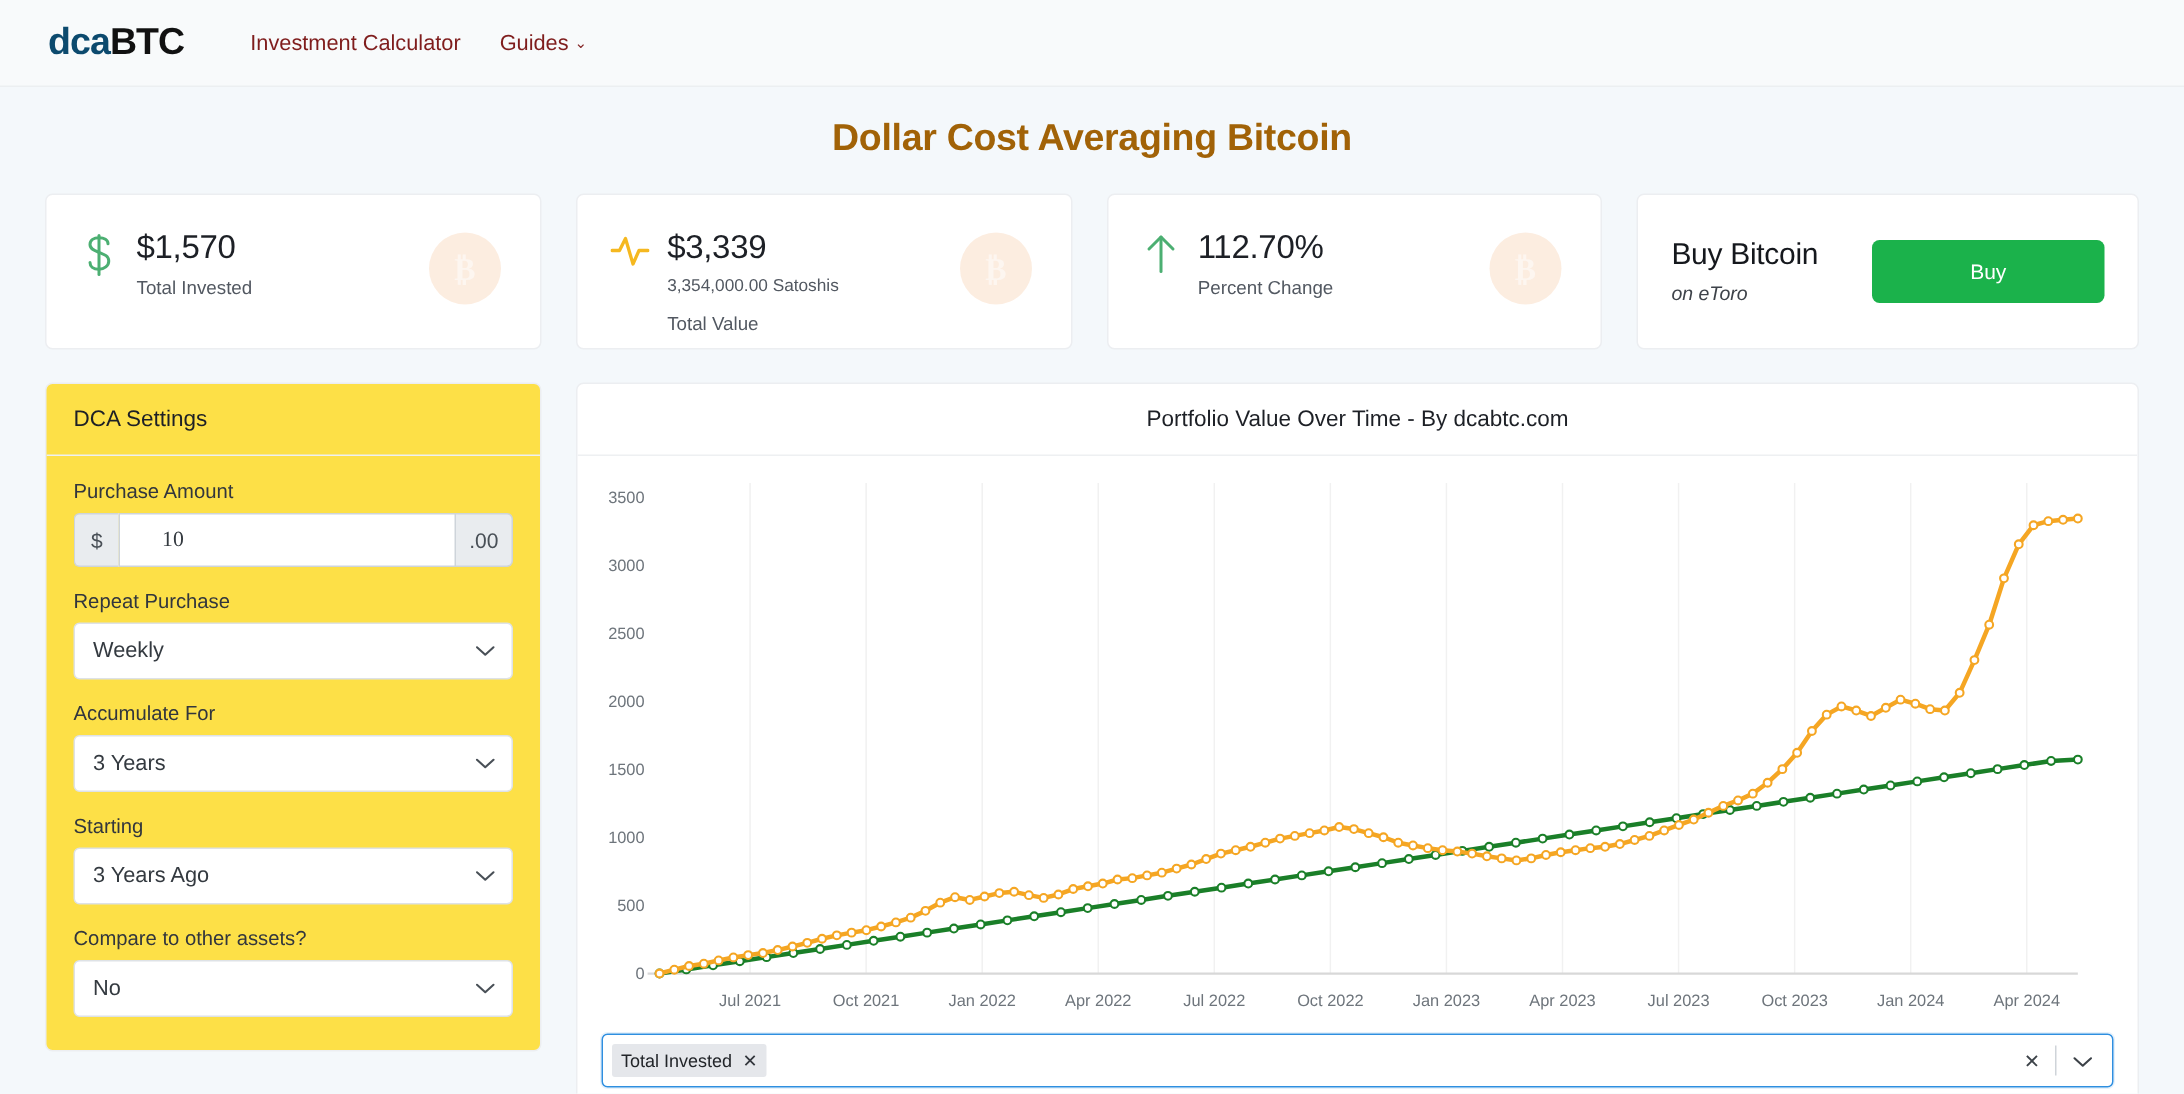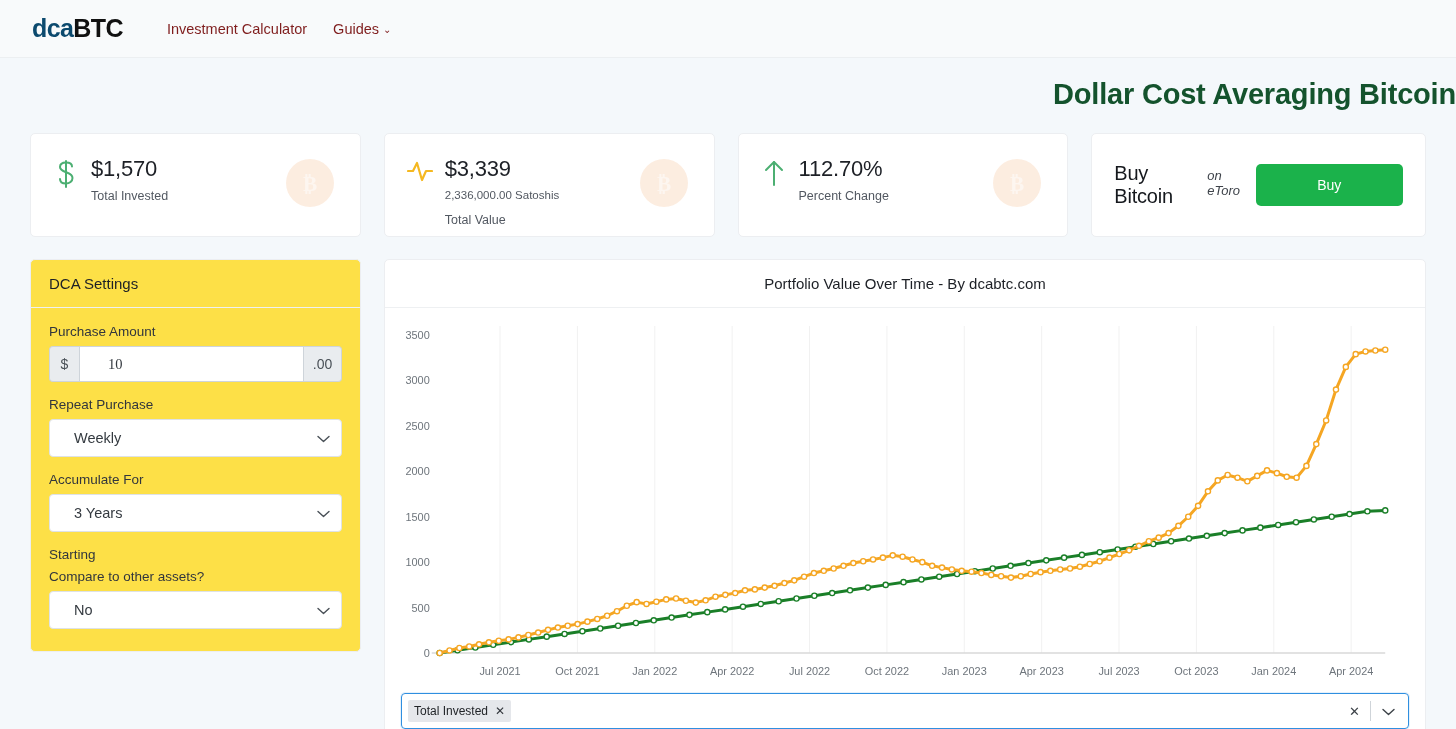--- a/index.html
+++ b/index.html
@@ -39,24 +39,24 @@
   .nav-link .caret {
     display: inline-block;
     margin-left: 4px;
     font-size: 10px;
     position: relative;
     top: -1px;
   }
 
   
   .page-title {
-    text-align: right;
-    font-size: 29px;
+    text-align: center;
+    font-size: 25px;
     font-weight: 700;
-    color: #14532d;
+    color: #a16207;
     margin-top: 20px;
     letter-spacing: -0.2px;
   }
 
   
   .stats-row {
     display: flex;
     gap: 23px;
     padding: 0 30px;
     margin-top: 22px;
@@ -112,21 +112,21 @@
     color: #ffffff;
     opacity: 0.85;
   }
 
   
   .buy-card {
     justify-content: space-between;
     align-items: center;
     padding: 0 22px;
   }
-  .buy-left { display: flex; }
+  .buy-left { display: flex; flex-direction: column; }
   .buy-title { font-size: 20px; color: #15181d; letter-spacing: -0.2px; }
   .buy-sub { font-size: 13px; font-style: italic; color: #3e434a; margin-top: 6px; }
   .buy-button {
     background: #1bb24b;
     color: #ffffff;
     border: none;
     border-radius: 5px;
     width: 155px;
     height: 42px;
     font-size: 14px;
@@ -194,21 +194,21 @@
     margin-bottom: 15px;
   }
   .select-box {
     width: 100%;
     height: 38px;
     border: 1px solid #dee2e6;
     border-radius: 4px;
     background: #ffffff;
     font-size: 14.5px;
     color: #343a40;
-    padding: 0 30px 0 24px;
+    padding: 0 30px 0 12px;
     display: flex;
     align-items: center;
     font-family: inherit;
     cursor: pointer;
   }
   .select-caret {
     position: absolute;
     right: 12px;
     top: 50%;
     transform: translateY(-50%);
@@ -314,21 +314,21 @@
   </div>
 
   <div class="stat-card">
     <div class="stat-icon">
       <svg width="26" height="26" viewBox="0 0 26 26" fill="none" stroke="#f5b820" stroke-width="2.2" stroke-linecap="round" stroke-linejoin="round">
         <polyline points="1,12 6,12 10,4 15,21 19,12 25,12"></polyline>
       </svg>
     </div>
     <div class="stat-text">
       <div class="stat-value">$3,339</div>
-      <div class="stat-sub small">2,336,000.00 Satoshis</div>
+      <div class="stat-sub small">3,354,000.00 Satoshis</div>
       <div class="stat-sub">Total Value</div>
     </div>
     <div class="btc-watermark">
       <svg width="30" height="30" viewBox="0 0 24 24">
           <text x="12" y="18" font-size="17" font-weight="bold" fill="#fdf5ee" text-anchor="middle" font-family="Liberation Serif, serif">₿</text>
         </svg>
     </div>
   </div>
 
   <div class="stat-card">
@@ -385,20 +385,28 @@
       <div class="select-wrap">
         <div class="select-box">3 Years</div>
         <span class="select-caret">
           <svg width="13" height="8" viewBox="0 0 13 8" fill="none" stroke="#495057" stroke-width="1.4" stroke-linecap="round" stroke-linejoin="round">
               <polyline points="1,1.5 6.5,6.5 12,1.5"></polyline>
             </svg>
         </span>
       </div>
 
       <div class="field-label">Starting</div>
+      <div class="select-wrap">
+        <div class="select-box">3 Years Ago</div>
+        <span class="select-caret">
+          <svg width="13" height="8" viewBox="0 0 13 8" fill="none" stroke="#495057" stroke-width="1.4" stroke-linecap="round" stroke-linejoin="round">
+              <polyline points="1,1.5 6.5,6.5 12,1.5"></polyline>
+            </svg>
+        </span>
+      </div>
 
       <div class="field-label">Compare to other assets?</div>
       <div class="select-wrap" style="margin-bottom:0;">
         <div class="select-box">No</div>
         <span class="select-caret">
           <svg width="13" height="8" viewBox="0 0 13 8" fill="none" stroke="#495057" stroke-width="1.4" stroke-linecap="round" stroke-linejoin="round">
               <polyline points="1,1.5 6.5,6.5 12,1.5"></polyline>
             </svg>
         </span>
       </div>

